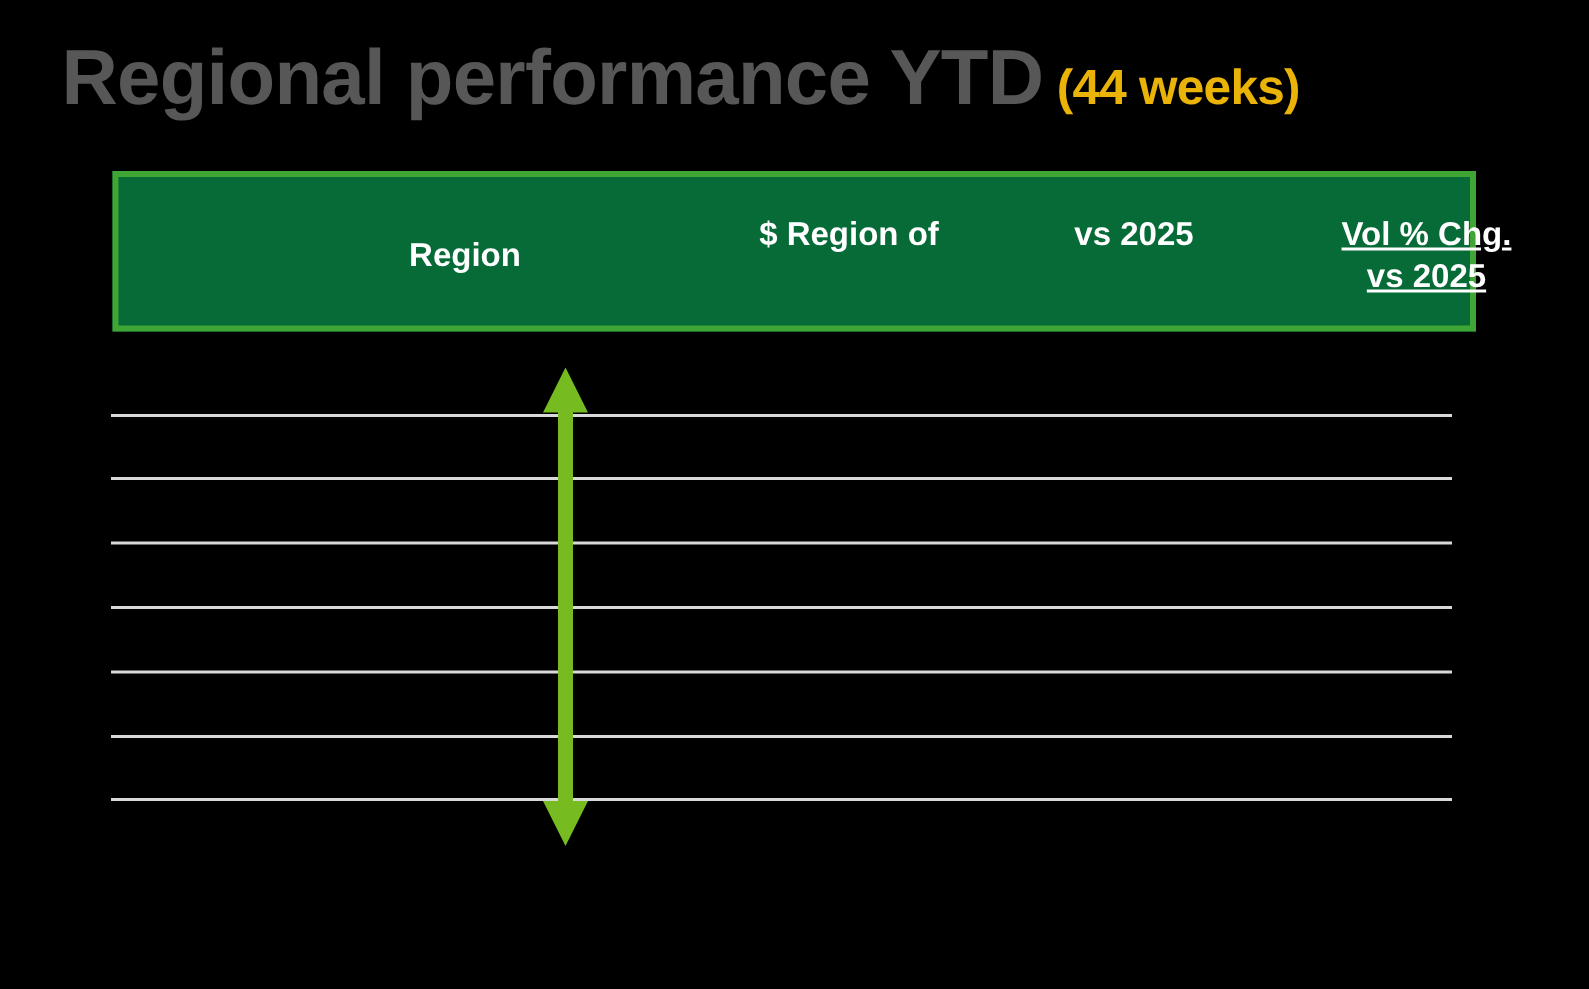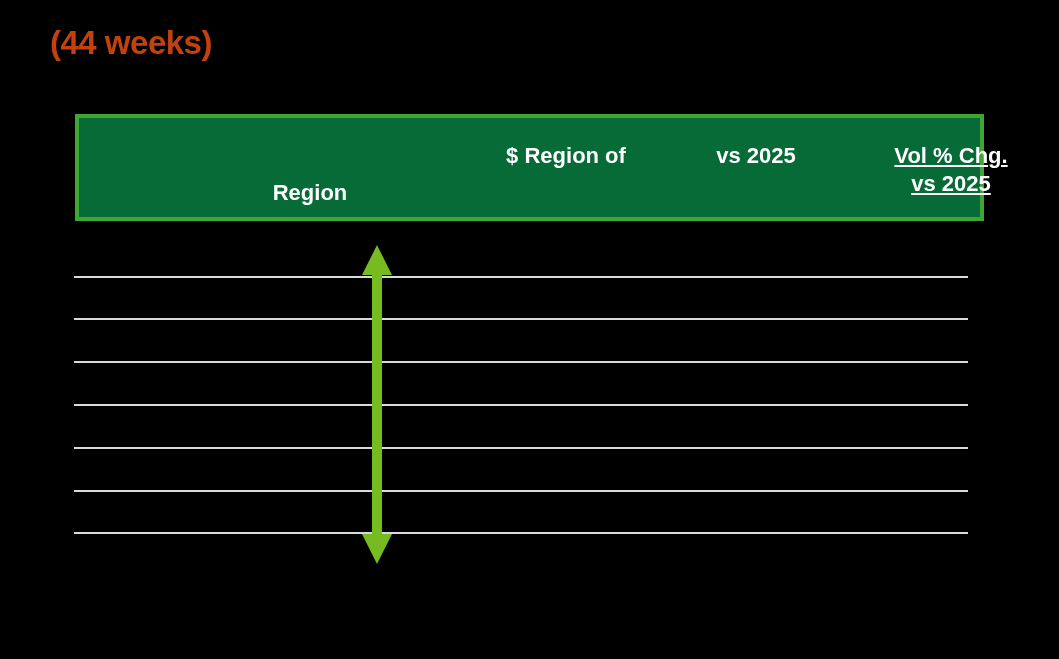--- a/index.html
+++ b/index.html
@@ -29,21 +29,21 @@
   #slide-title .title-main {
     font-size: 52px;
     font-weight: bold;
     color: #575757;
     letter-spacing: -0.5px;
     line-height: 1;
   }
   #slide-title .title-sub {
     font-size: 33px;
     font-weight: bold;
-    color: #c2410c;
+    color: #eab308;
     letter-spacing: -0.5px;
     line-height: 1;
     margin-left: 9px;
   }
 
   
   #table-header {
     position: absolute;
     left: 75px;
     top: 114px;
@@ -57,21 +57,21 @@
   }
   .hdr-cell {
     color: #FFFFFF;
     font-size: 22px;
     font-weight: bold;
     text-align: center;
     line-height: 1.28;
     box-sizing: border-box;
   }
   .hdr-cell .hdr-line { display: block; }
-  #hdr-region   { position: absolute; left: 141px;  top: 38px; width: 180px; margin-top: 23px; }
+  #hdr-region   { position: absolute; left: 141px;  top: 38px; width: 180px; }
   #hdr-share    { position: absolute; left: 397px;  top: 24px; width: 180px; }
   #hdr-dollar   { position: absolute; left: 597px;  top: 24px; width: 160px; }
   #hdr-vol      { position: absolute; left: 782px;  top: 24px; width: 180px; text-decoration: underline; }
 
   
   #rows-area {
     position: absolute;
     left: 0;
     top: 0;
     width: 1059px;
@@ -92,20 +92,21 @@
     left: 355px;
     top: 243px;
     width: 44px;
     height: 323px;
   }
 </style>
 </head>
 <body>
 
 <div id="slide-title">
+  <span class="title-main">Regional performance YTD</span>
   <span class="title-sub">(44 weeks)</span>
 </div>
 
 <div id="table-header">
   <div class="hdr-cell" id="hdr-region">
     <span class="hdr-line">Region</span>
   </div>
   <div class="hdr-cell" id="hdr-share">
     <span class="hdr-line">$ Region of</span>
   </div>

